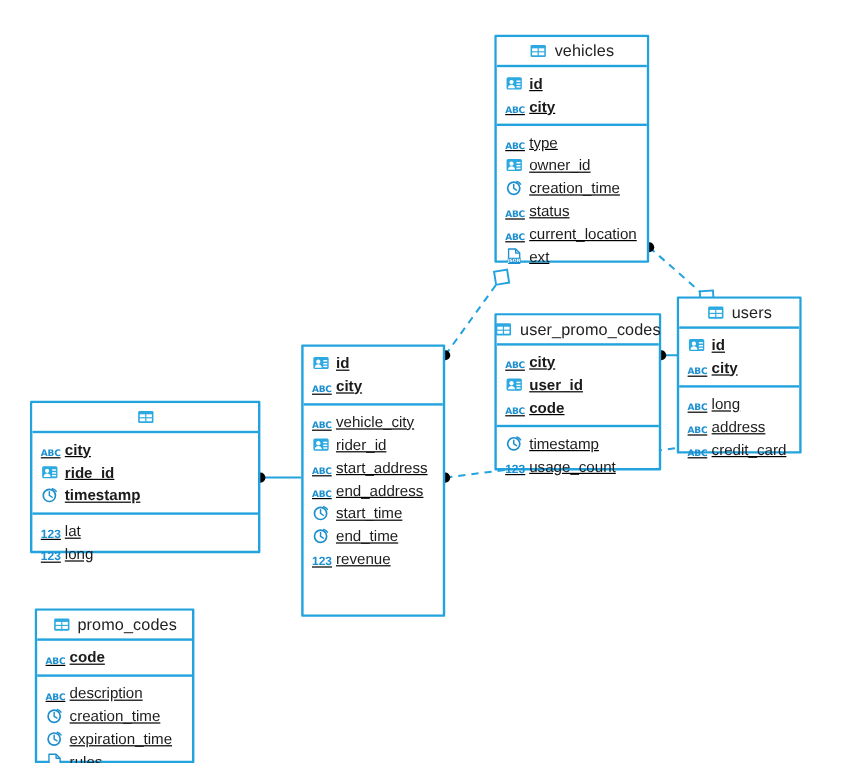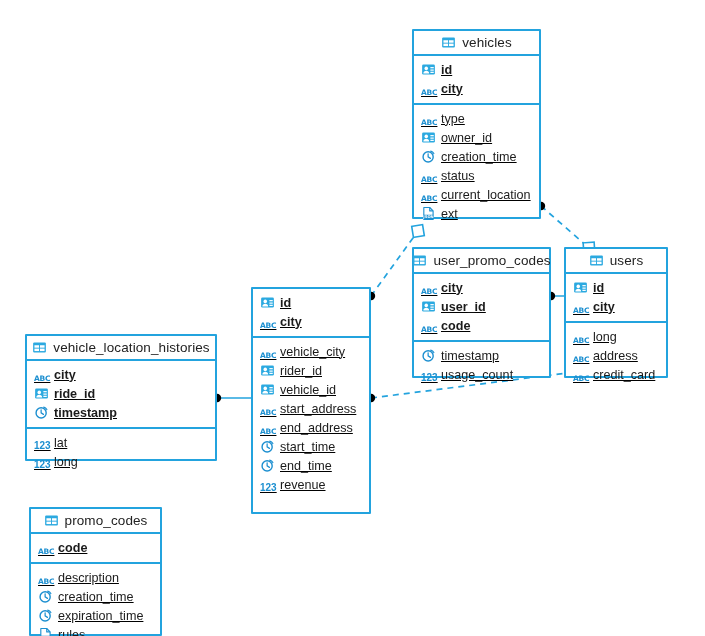--- a/index.html
+++ b/index.html
@@ -204,21 +204,21 @@
               <path d="M3.0 1.6h6.3l3.6 3.6v9.2H3.0z" fill="#ffffff" stroke="#1c8fd0" stroke-width="1.2" stroke-linejoin="round"></path>
               <path d="M9.3 1.6v3.6h3.6" fill="none" stroke="#1c8fd0" stroke-width="1.2" stroke-linejoin="round"></path>
               <rect x="2.3" y="9.4" width="11.4" height="4.6" rx="0.8" fill="#1c8fd0"></rect>
               <text x="8.0" y="13.0" text-anchor="middle" font-size="4.0" font-family="DejaVu Sans, sans-serif" font-weight="bold" fill="#ffffff">JSON</text>
             </svg>
           </span>
           <span class="fname">ext</span>
         </div>
       </div>
     </div>
-    <div class="entity" style="left: 412px; top: 247px; width: 139px; height: 131px;">
+    <div class="entity" style="left: 412px; top: 261px; width: 139px; height: 131px;">
       <div class="entity-title">
         <span class="ico">
           <svg width="15" height="15" viewBox="0 0 16 16">
             <rect x="1.2" y="2.6" width="13.6" height="10.8" rx="1.2" fill="#2ba9e0"></rect>
             <rect x="2.6" y="5.6" width="4.9" height="2.6" fill="#ffffff"></rect>
             <rect x="8.5" y="5.6" width="4.9" height="2.6" fill="#ffffff"></rect>
             <rect x="2.6" y="9.2" width="4.9" height="2.6" fill="#ffffff"></rect>
             <rect x="8.5" y="9.2" width="4.9" height="2.6" fill="#ffffff"></rect>
           </svg>
         </span>
@@ -343,33 +343,20 @@
               <circle cx="5.6" cy="6.8" r="1.9" fill="#ffffff"></circle>
               <path d="M2.5 12.2c0-1.9 1.4-3 3.1-3s3.1 1.1 3.1 3z" fill="#ffffff"></path>
               <rect x="10" y="5.4" width="3.6" height="1.3" fill="#ffffff"></rect>
               <rect x="10" y="8" width="3.6" height="1.3" fill="#ffffff"></rect>
               <rect x="10" y="10.4" width="3.6" height="1.3" fill="#ffffff"></rect>
             </svg>
           </span>
           <span class="fname">rider_id</span>
         </div>
         <div class="field">
-          <span class="ico">
-            <svg width="15" height="15" viewBox="0 0 16 16">
-              <rect x="1.2" y="2.6" width="13.6" height="10.8" rx="1.4" fill="#2ba9e0"></rect>
-              <circle cx="5.6" cy="6.8" r="1.9" fill="#ffffff"></circle>
-              <path d="M2.5 12.2c0-1.9 1.4-3 3.1-3s3.1 1.1 3.1 3z" fill="#ffffff"></path>
-              <rect x="10" y="5.4" width="3.6" height="1.3" fill="#ffffff"></rect>
-              <rect x="10" y="8" width="3.6" height="1.3" fill="#ffffff"></rect>
-              <rect x="10" y="10.4" width="3.6" height="1.3" fill="#ffffff"></rect>
-            </svg>
-          </span>
-          <span class="fname">vehicle_id</span>
-        </div>
-        <div class="field">
           <span class="ico"><span class="ico-text">ABC</span></span>
           <span class="fname">start_address</span>
         </div>
         <div class="field">
           <span class="ico"><span class="ico-text">ABC</span></span>
           <span class="fname">end_address</span>
         </div>
         <div class="field">
           <span class="ico">
             <svg width="15" height="15" viewBox="0 0 16 16">
@@ -400,21 +387,20 @@
       <div class="entity-title">
         <span class="ico">
           <svg width="15" height="15" viewBox="0 0 16 16">
             <rect x="1.2" y="2.6" width="13.6" height="10.8" rx="1.2" fill="#2ba9e0"></rect>
             <rect x="2.6" y="5.6" width="4.9" height="2.6" fill="#ffffff"></rect>
             <rect x="8.5" y="5.6" width="4.9" height="2.6" fill="#ffffff"></rect>
             <rect x="2.6" y="9.2" width="4.9" height="2.6" fill="#ffffff"></rect>
             <rect x="8.5" y="9.2" width="4.9" height="2.6" fill="#ffffff"></rect>
           </svg>
         </span>
-        <span class="title-text">vehicle_location_histories</span>
       </div>
       <div class="field-group keys">
         <div class="field pk">
           <span class="ico"><span class="ico-text">ABC</span></span>
           <span class="fname">city</span>
         </div>
         <div class="field pk">
           <span class="ico">
             <svg width="15" height="15" viewBox="0 0 16 16">
               <rect x="1.2" y="2.6" width="13.6" height="10.8" rx="1.4" fill="#2ba9e0"></rect>

